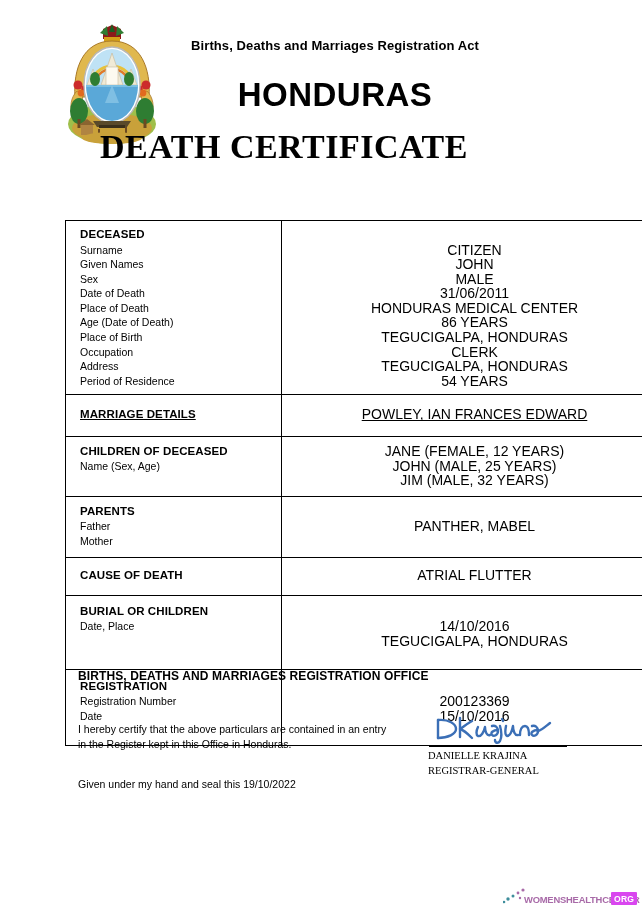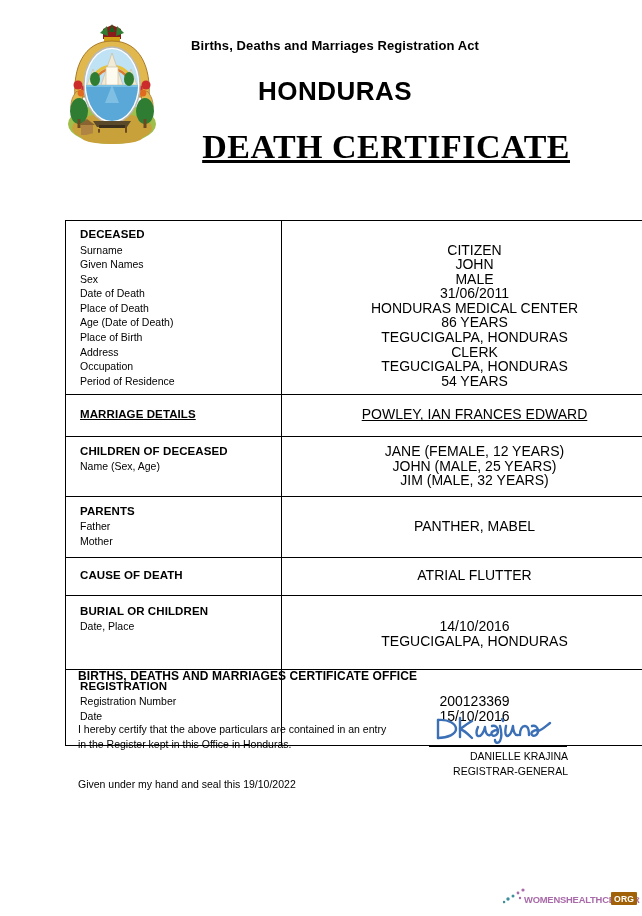--- a/index.html
+++ b/index.html
@@ -41,35 +41,34 @@
     font-size: 13px;
     font-weight: bold;
     letter-spacing: 0.1px;
   }
   .header-country {
     position: absolute;
     left: 100px;
     top: 76px;
     width: 470px;
     text-align: center;
-    font-size: 26px;
+    font-size: 33px;
     font-weight: bold;
     letter-spacing: 0.5px;
   }
   .header-doctype {
     position: absolute;
     left: 100px;
     top: 128px;
     width: 470px;
-    text-align: right;
+    text-align: left;
     font-family: "Liberation Serif", serif;
     font-size: 34px;
     font-weight: bold;
     letter-spacing: 0.5px;
-    text-decoration: underline;
   }
 
   
   .cert-table {
     position: absolute;
     left: 65px;
     top: 174px;
     width: 589px;
     border: 1.3px solid #000;
     box-sizing: border-box;
@@ -144,21 +143,22 @@
     top: 777px;
     font-size: 10.5px;
     line-height: 15px;
   }
 
   .sign-block {
     position: absolute;
     left: 428px;
     top: 714px;
     width: 140px;
-    text-align: right;
+    text-align: left;
+    font-family: Liberation Serif, serif;
   }
   .sign-mark {
     height: 32px;
     position: relative;
   }
   .sign-mark svg { position: absolute; left: 4px; top: 0; }
   .sign-rule {
     border-top: 1.1px solid #000;
     width: 138px;
     margin: 0 auto;
@@ -188,21 +188,21 @@
     font-size: 9.4px;
     font-weight: bold;
     color: #a86aa8;
     letter-spacing: -0.2px;
     white-space: nowrap;
   }
   .wm-org {
     position: absolute;
     left: 108px;
     top: 5px;
-    background: #a16207;
+    background: #d946ef;
     color: #ffffff;
     font-size: 8.6px;
     font-weight: bold;
     padding: 1.5px 3px;
     letter-spacing: 0.2px;
     border-radius: 1px;
   }
   .wm-dots { position: absolute; left: 0; top: 0; }
 </style>
 </head>
@@ -285,22 +285,22 @@
   <div class="cert-row row-deceased">
     <div class="cell-label">
       <div class="sect-title">DECEASED</div>
       <div class="sub-label">Surname</div>
       <div class="sub-label">Given Names</div>
       <div class="sub-label">Sex</div>
       <div class="sub-label">Date of Death</div>
       <div class="sub-label">Place of Death</div>
       <div class="sub-label">Age (Date of Death)</div>
       <div class="sub-label">Place of Birth</div>
+      <div class="sub-label">Occupation</div>
       <div class="sub-label">Address</div>
-      <div class="sub-label">Occupation</div>
       <div class="sub-label">Period of Residence</div>
     </div>
     <div class="cell-value">
       <div class="spacer-line">&nbsp;</div>
       <div class="val-line">CITIZEN</div>
       <div class="val-line">JOHN</div>
       <div class="val-line">MALE</div>
       <div class="val-line">31/06/2011</div>
       <div class="val-line">HONDURAS MEDICAL CENTER</div>
       <div class="val-line">86 YEARS</div>
@@ -373,21 +373,21 @@
     </div>
     <div class="cell-value">
       <div class="spacer-line">&nbsp;</div>
       <div class="val-line">200123369</div>
       <div class="val-line">15/10/2016</div>
     </div>
   </div>
 
 </div>
 
-<div class="footer-office">BIRTHS, DEATHS AND MARRIAGES CERTIFICATE OFFICE</div>
+<div class="footer-office">BIRTHS, DEATHS AND MARRIAGES REGISTRATION OFFICE</div>
 
 <div class="certify-text">
   <div>I hereby certify that the above particulars are contained in an entry</div>
   <div>in the Register kept in this Office in Honduras.</div>
 </div>
 
 <div class="seal-text">Given under my hand and seal this 19/10/2022</div>
 
 <div class="sign-block">
   <div class="sign-mark">

